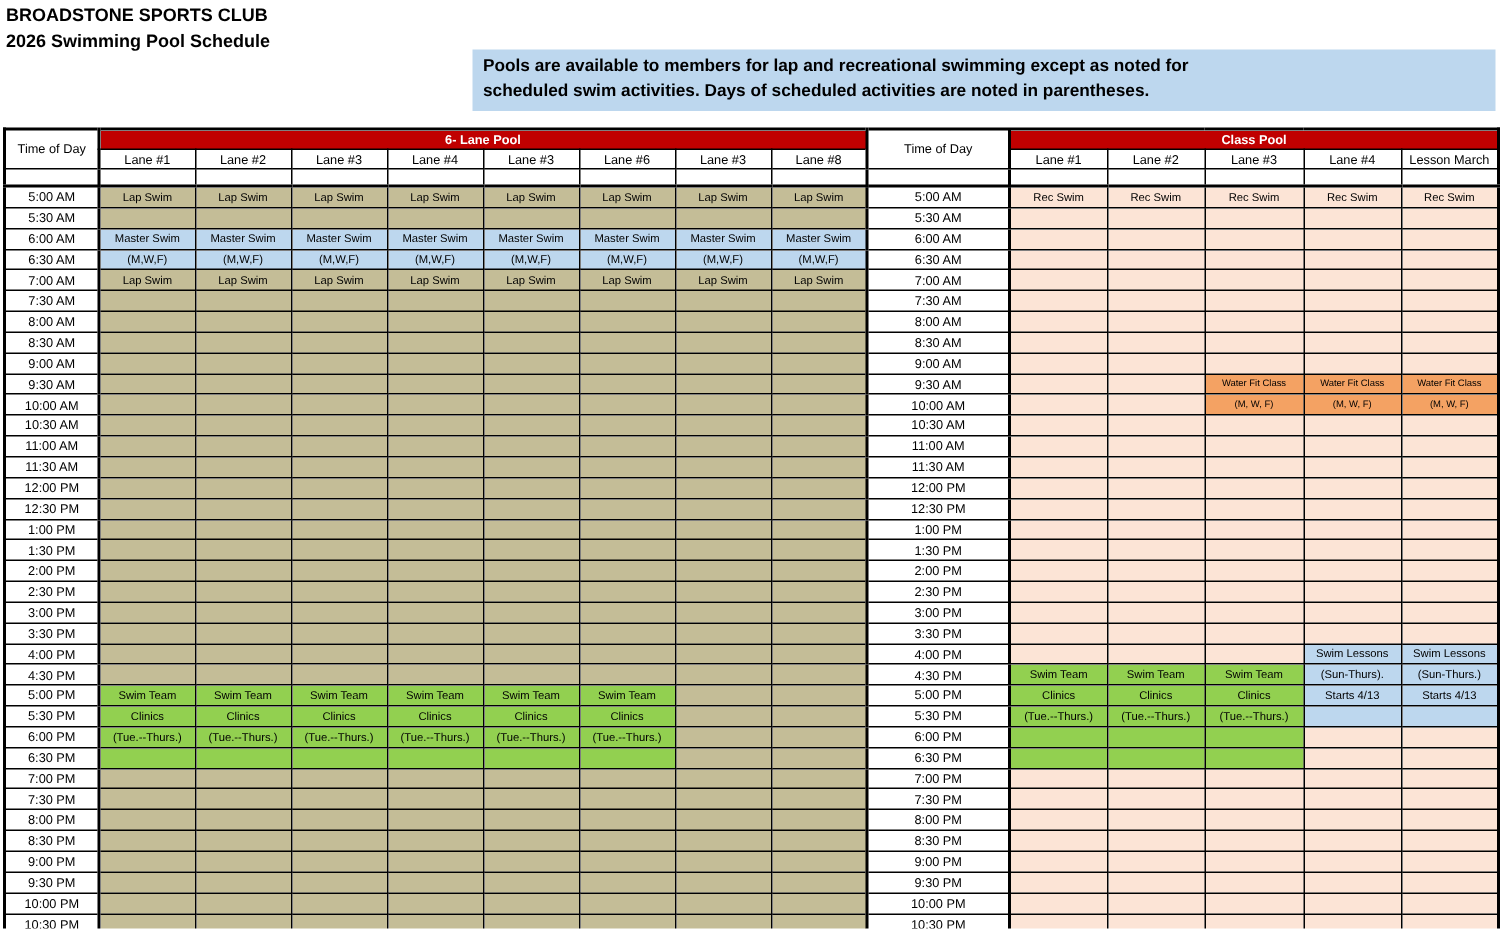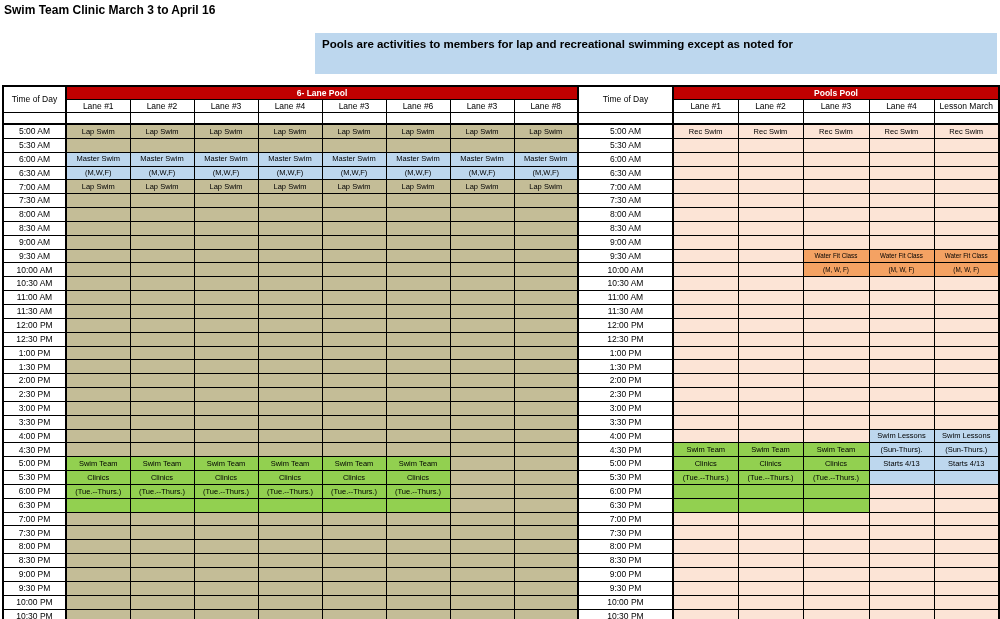--- a/index.html
+++ b/index.html
@@ -49,25 +49,27 @@
   #sched td.timecell{font-size:8.5px;}
   #sched td.thickR{border-right:2px solid #000;}
   #sched td.small{font-size:6.3px;}
 </style>
 </head>
 <body>
 
 <div id="sheet">
 
   <div class="titles">
-    <div>Swim Team Clinic March 3 to April 16</div>
+    <div>BROADSTONE SPORTS CLUB</div>
+    <div>2026 Swimming Pool Schedule</div>
   </div>
 
   <div class="note" id="note-box" style="background: rgb(189, 215, 238);">
-    <div>Pools are activities to members for lap and recreational swimming except as noted for</div>
+    <div>Pools are available to members for lap and recreational swimming except as noted for</div>
+    <div>scheduled swim activities.  Days of scheduled activities are noted in parentheses.</div>
   </div>
 
   <table id="sched">
     <colgroup>
       <col style="width:63px">
       <col style="width:64px">
         <col style="width:64px">
         <col style="width:64px">
         <col style="width:64px">
       <col style="width:64px">
@@ -79,21 +81,21 @@
         <col style="width:65px">
         <col style="width:66px">
         <col style="width:65px">
         <col style="width:65px">
     </colgroup>
     <tbody id="sched-body">
         <tr>
           <td class="timehead thickR" rowspan="2">Time of Day</td>
           <td class="banner thickR" colspan="8" style="background: rgb(192, 0, 0);">6- Lane Pool</td>
           <td class="timehead thickR" rowspan="2">Time of Day</td>
-          <td class="banner" colspan="5" style="background: rgb(192, 0, 0);">Pools Pool</td>
+          <td class="banner" colspan="5" style="background: rgb(192, 0, 0);">Class Pool</td>
         </tr>
         <tr>
           <td class="lanehead">Lane #1</td>
           <td class="lanehead">Lane #2</td>
           <td class="lanehead">Lane #3</td>
           <td class="lanehead">Lane #4</td>
           <td class="lanehead">Lane #3</td>
           <td class="lanehead">Lane #6</td>
           <td class="lanehead">Lane #3</td>
           <td class="lanehead thickR">Lane #8</td>

